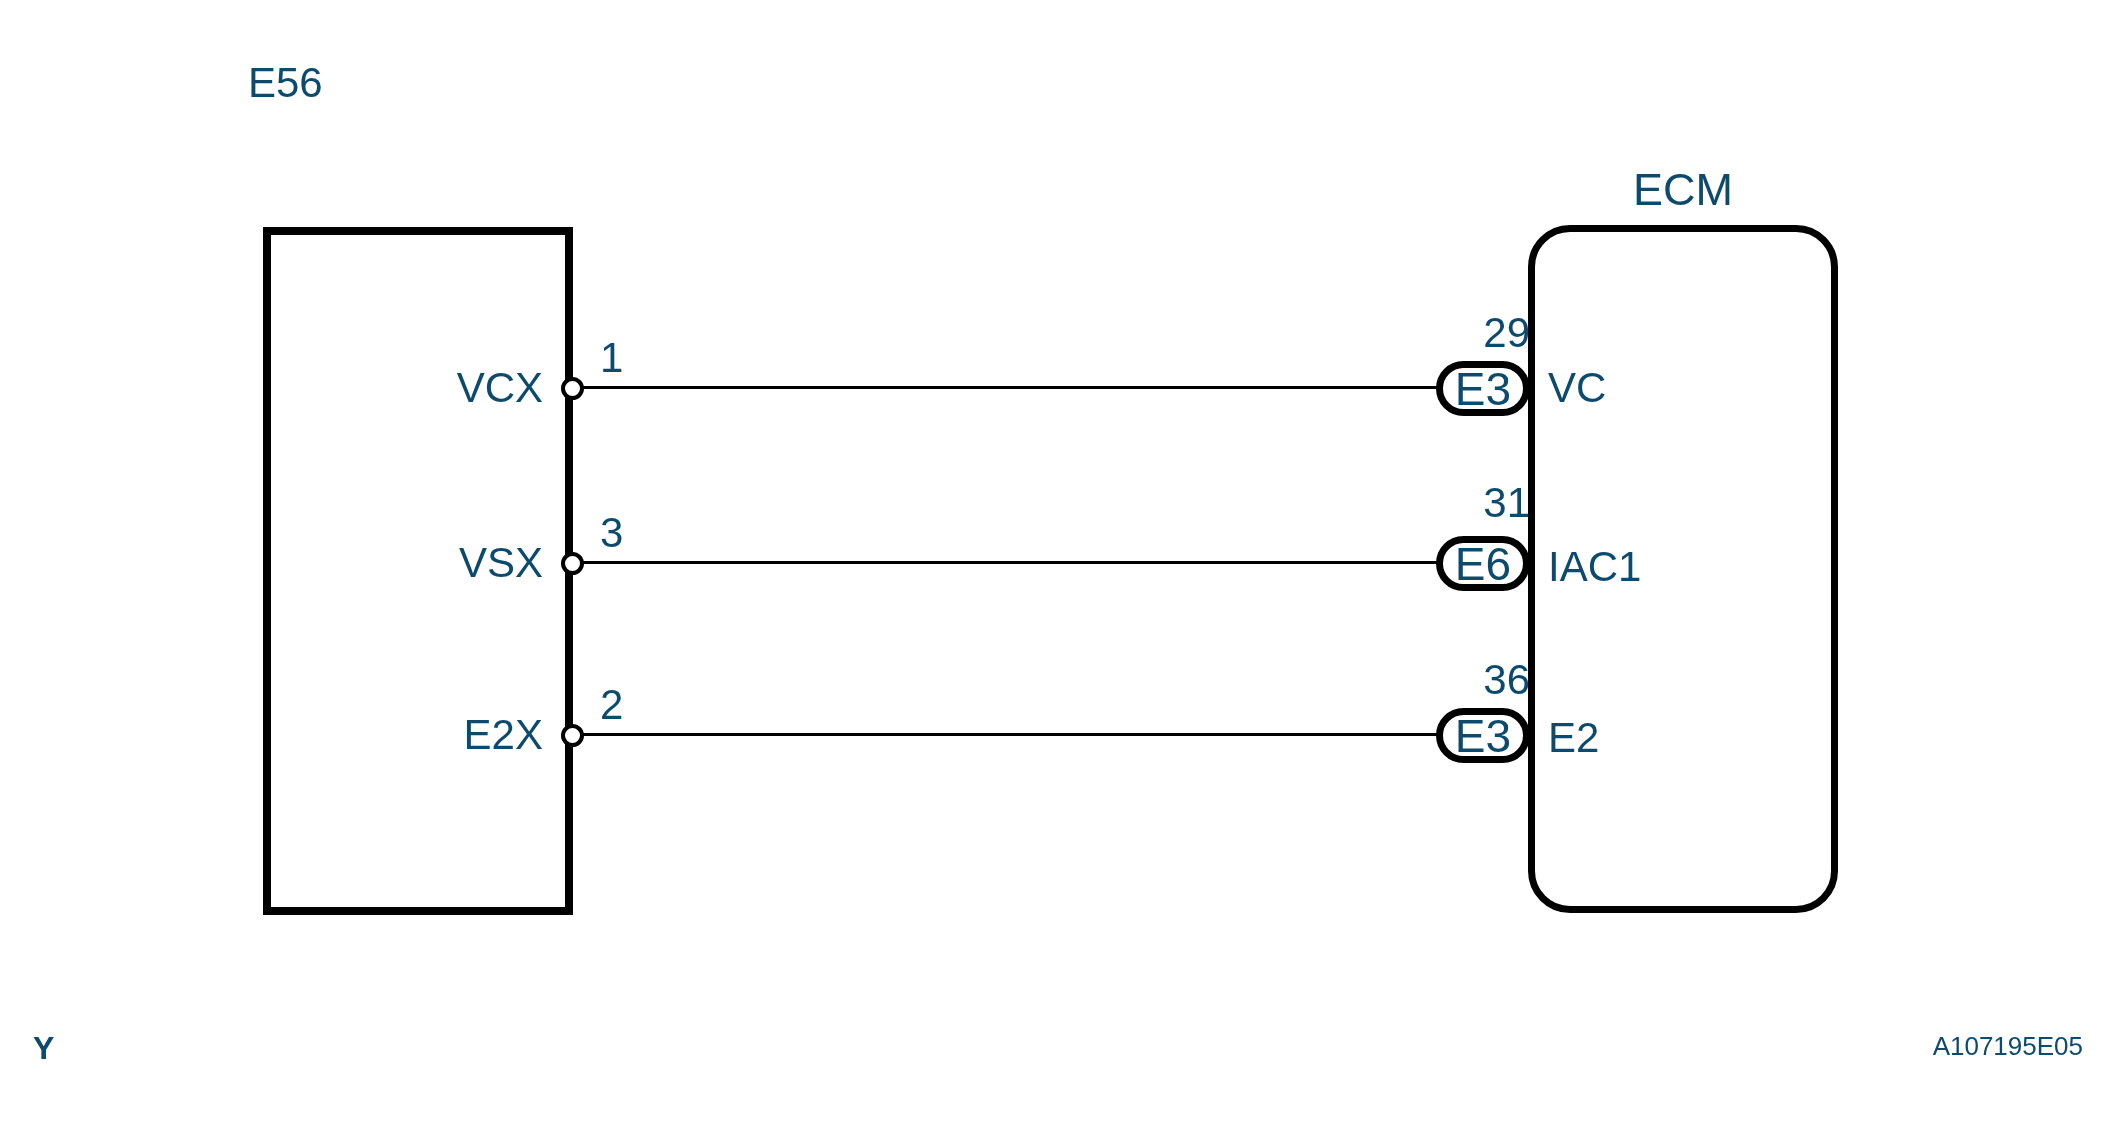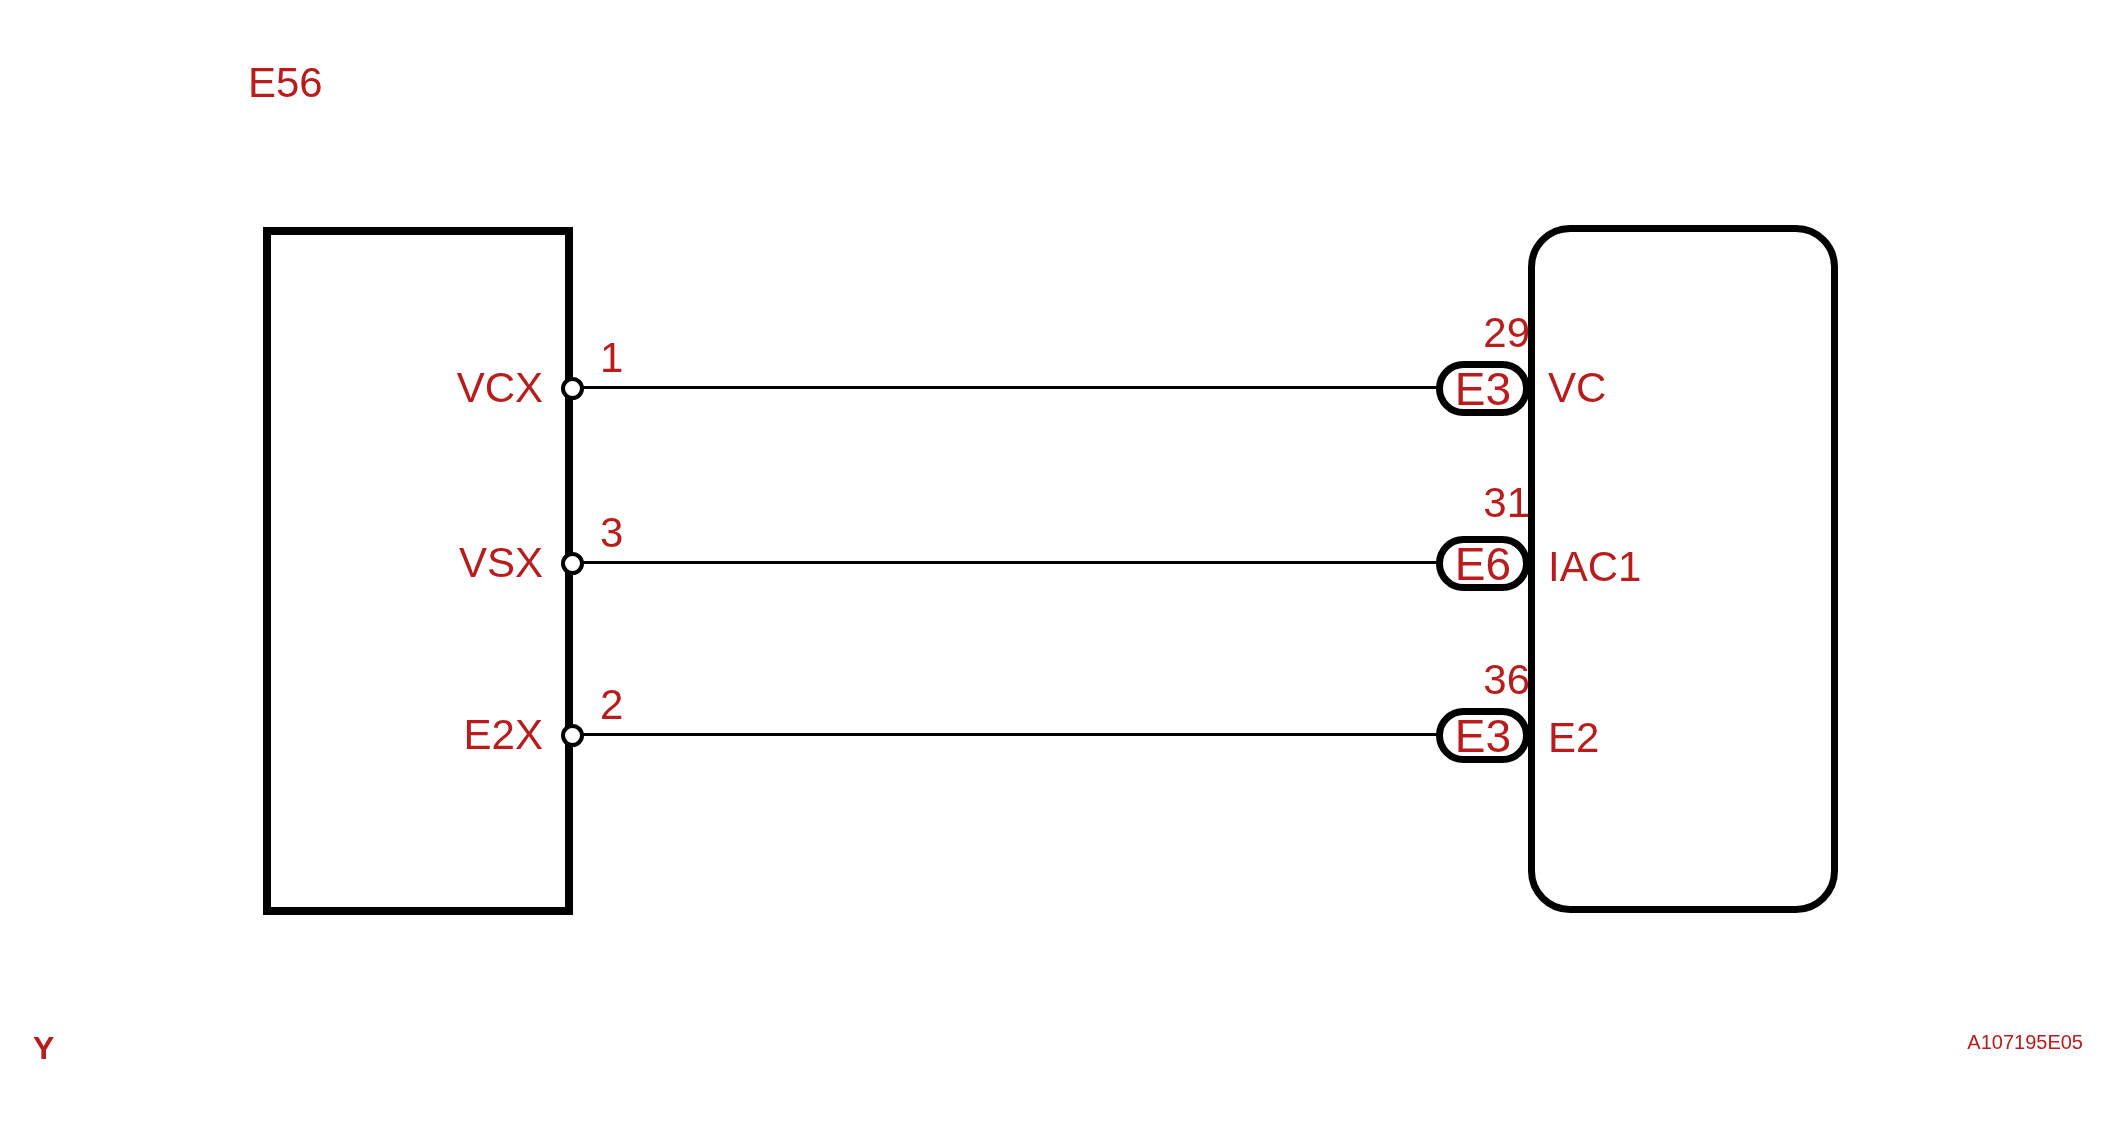--- a/index.html
+++ b/index.html
@@ -3,21 +3,21 @@
 <meta charset="utf-8">
 <style>
   * { margin: 0; padding: 0; box-sizing: border-box; }
   html, body { background: #ffffff; }
   .canvas {
     position: relative;
     width: 2118px;
     height: 1140px;
     background: #ffffff;
     font-family: "Liberation Sans", sans-serif;
-    color: #b91c1c;
+    color: #0c4a6e;
     overflow: hidden;
   }
   .abs { position: absolute; }
 
   .title {
     left: 248px; top: 58px;
     font-size: 42px; line-height: 50px;
     white-space: nowrap;
   }
 
@@ -103,35 +103,36 @@
   }
 
   .page-marker {
     left: 33px; top: 1030px;
     font-size: 32px;
     font-weight: bold;
   }
 
   .figure-code {
     right: 35px; top: 1031px;
-    font-size: 20px;
+    font-size: 26px;
     text-align: right;
   }
 </style>
 </head>
 <body>
 
 <div class="canvas">
 
   <div class="abs title">
     <div>E56</div>
   </div>
 
   <div class="abs sensor-box"></div>
 
+  <div class="abs ecm-label">ECM</div>
   <div class="abs ecm-box"></div>
 
   <div class="abs wire" style="top:386px"></div>
   <div class="abs pin-label" style="top:364px">VCX</div>
   <div class="abs pin-circle" style="top:377px"></div>
   <div class="abs pin-num" style="top:334px">1</div>
   <div class="abs ecm-pin-num" style="top:309px">29</div>
   <div class="abs pill" style="top:361px">
     <span>E3</span>
   </div>

